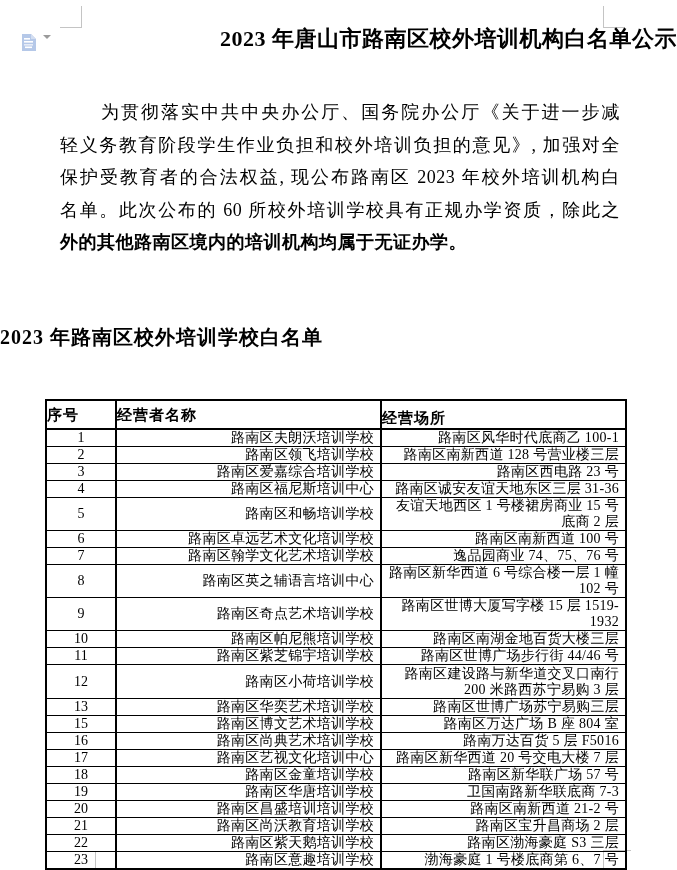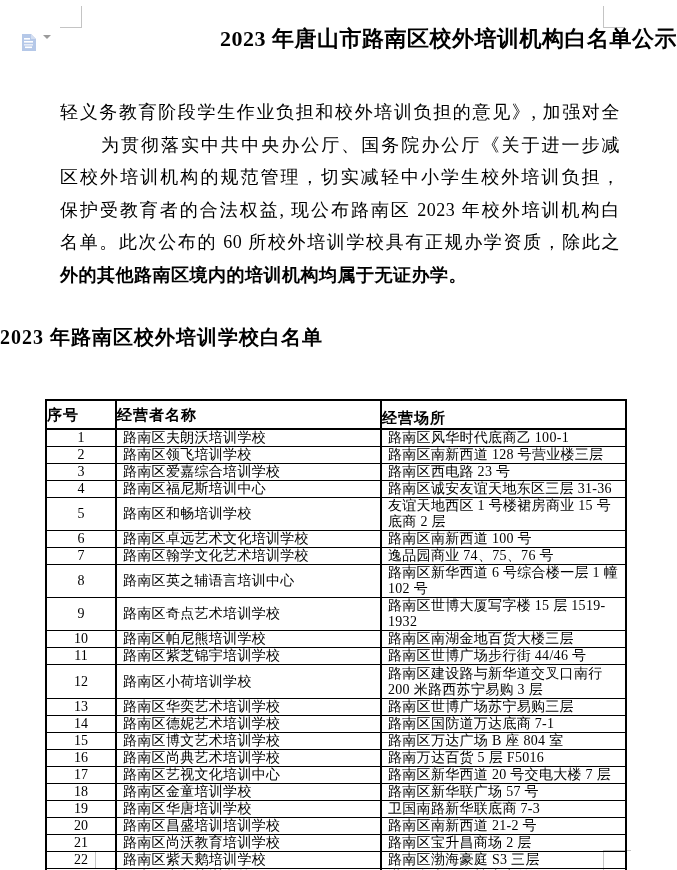--- a/index.html
+++ b/index.html
@@ -66,21 +66,21 @@
   }
   .whitelist th {
     height: 29px; font-size: 15px; font-weight: bold; text-align: left;
     border-bottom: 2px solid #000; letter-spacing: 1px;
   }
   .whitelist th.place { padding-top: 7px; }
   .whitelist .sep { border-right: 2px solid #000; }
   .whitelist tbody tr { height: 17px; }
   .whitelist tbody tr.tall { height: 34px; margin-left: 33px; }
   .whitelist td.num { text-align: center; }
-  .whitelist td.name, .whitelist td.addr { text-align: left; padding: 0 6px; letter-spacing: 0.3px; }
+  .whitelist td.name, .whitelist td.addr { text-align: right; padding: 0 6px; letter-spacing: 0.3px; }
 </style>
 </head>
 <body>
 
 <div class="page">
 
   <div>
     <div class="mark-seg tl-v"></div>
     <div class="mark-seg tl-h"></div>
   </div>
@@ -110,23 +110,22 @@
     </span>
     <span class="dd-wrap">
       <span class="dd-bar"></span>
       <span class="dd-tri"></span>
     </span>
   </div>
 
   <div class="doc-title">2023 年唐山市路南区校外培训机构白名单公示</div>
 
   <div class="intro">
+    <div class="line first">为贯彻落实中共中央办公厅、国务院办公厅《关于进一步减</div>
     <div class="line">轻义务教育阶段学生作业负担和校外培训负担的意见》, 加强对全</div>
-    <div class="line first">为贯彻落实中共中央办公厅、国务院办公厅《关于进一步减</div>
-    <div class="line">区校外培训机构的规范管理，切实减轻中小学生校外培训负担，</div>
     <div class="line">保护受教育者的合法权益, 现公布路南区 2023 年校外培训机构白</div>
     <div class="line">名单。此次公布的 60 所校外培训学校具有正规办学资质，除此之</div>
     <div class="line last">外的其他路南区境内的培训机构均属于无证办学。</div>
   </div>
 
   <div class="doc-subtitle">2023 年路南区校外培训学校白名单</div>
 
   <table class="whitelist">
     <colgroup>
         <col style="width:70px">
@@ -200,25 +199,20 @@
           <td class="num sep">12</td>
           <td class="name sep">路南区小荷培训学校</td>
           <td class="addr">路南区建设路与新华道交叉口南行 200 米路西苏宁易购 3 层</td>
         </tr>
       <tr>
           <td class="num sep">13</td>
           <td class="name sep">路南区华奕艺术培训学校</td>
           <td class="addr">路南区世博广场苏宁易购三层</td>
         </tr>
       <tr>
-          <td class="num sep">14</td>
-          <td class="name sep">路南区德妮艺术培训学校</td>
-          <td class="addr">路南区国防道万达底商 7-1</td>
-        </tr>
-      <tr>
           <td class="num sep">15</td>
           <td class="name sep">路南区博文艺术培训学校</td>
           <td class="addr">路南区万达广场 B 座 804 室</td>
         </tr>
       <tr>
           <td class="num sep">16</td>
           <td class="name sep">路南区尚典艺术培训学校</td>
           <td class="addr">路南万达百货 5 层 F5016</td>
         </tr>
       <tr>

